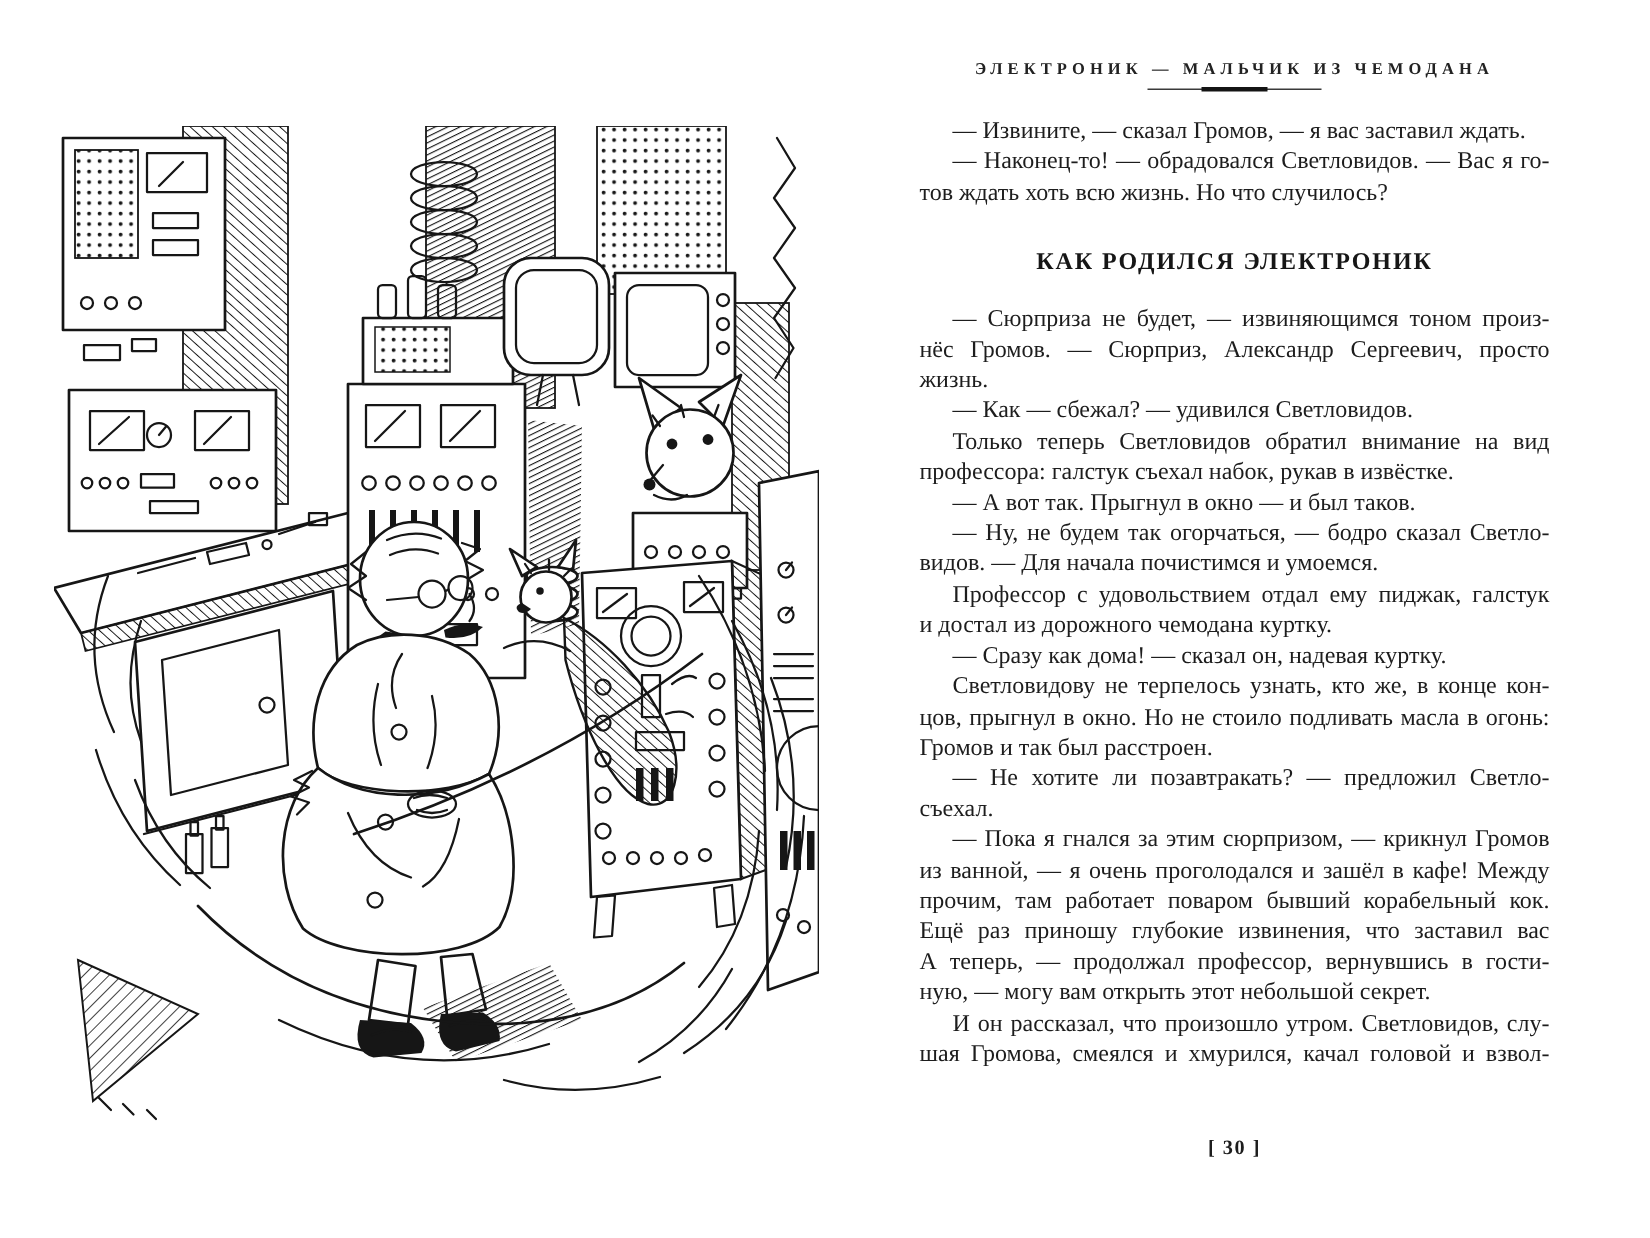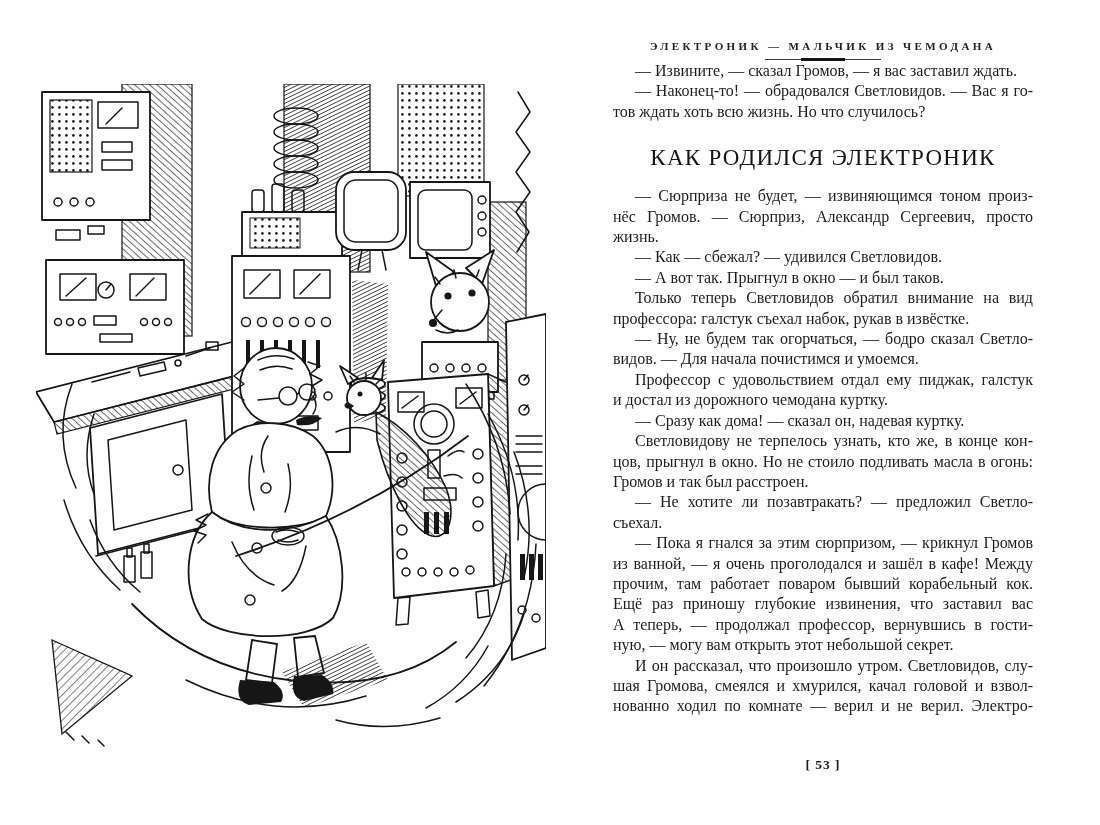--- a/index.html
+++ b/index.html
@@ -20,27 +20,27 @@
   
   .right-page{position:absolute;left:613px;top:40px;width:420px;}
   .running-head{
     text-align:center;font-weight:bold;font-size:11px;line-height:12px;
     letter-spacing:3.4px;color:#222;white-space:nowrap;
   }
   .head-rule{position:relative;width:116px;height:3px;margin:6px auto 0 auto;}
   .head-rule::before{content:"";position:absolute;left:0;right:0;top:1px;height:1px;background:#3a3a3a;}
   .head-rule::after{content:"";position:absolute;left:50%;top:0;width:44px;height:3px;background:#141414;transform:translateX(-50%);}
 
-  .text-column{font-size:16px;line-height:20.4px;color:#1d1d1d;}
+  .text-column{margin-top:17px;font-size:16px;line-height:20.4px;color:#1d1d1d;}
   .para{margin:0;}
   .line{hyphens:none;}
   .line.just{text-align:justify;text-align-last:justify;}
   .line.indent{padding-left:22px;}
   .chapter-heading{
-    text-align:center;font-weight:normal;font-size:23px;line-height:22px;
+    text-align:center;font-weight:bold;font-size:16px;line-height:22px;
     letter-spacing:1.3px;margin:25px 0 17px 0;color:#161616;white-space:nowrap;
   }
   .folio{
     position:absolute;left:613px;top:757px;width:420px;text-align:center;
     font-weight:bold;font-size:13.5px;color:#1d1d1d;letter-spacing:1px;
   }
 </style>
 </head>
 <body>
 
@@ -329,25 +329,25 @@
         <div class="chapter-heading">КАК РОДИЛСЯ ЭЛЕКТРОНИК</div>
         <div class="para">
           <div class="line just indent">— Сюрприза не будет, — извиняющимся тоном произ-</div>
           <div class="line just">нёс Громов. — Сюрприз, Александр Сергеевич, просто</div>
           <div class="line">жизнь.</div>
         </div>
         <div class="para">
           <div class="line indent">— Как — сбежал? — удивился Светловидов.</div>
         </div>
         <div class="para">
-          <div class="line indent">— А вот так. Прыгнул в окно — и был таков.</div>
-        </div>
-        <div class="para">
           <div class="line just indent">Только теперь Светловидов обратил внимание на вид</div>
           <div class="line">профессора: галстук съехал набок, рукав в извёстке.</div>
+        </div>
+        <div class="para">
+          <div class="line indent">— А вот так. Прыгнул в окно — и был таков.</div>
         </div>
         <div class="para">
           <div class="line just indent">— Ну, не будем так огорчаться, — бодро сказал Светло-</div>
           <div class="line">видов. — Для начала почистимся и умоемся.</div>
         </div>
         <div class="para">
           <div class="line just indent">Профессор с удовольствием отдал ему пиджак, галстук</div>
           <div class="line">и достал из дорожного чемодана куртку.</div>
         </div>
         <div class="para">
@@ -366,20 +366,19 @@
           <div class="line just indent">— Пока я гнался за этим сюрпризом, — крикнул Громов</div>
           <div class="line just">из ванной, — я очень проголодался и зашёл в кафе! Между</div>
           <div class="line just">прочим, там работает поваром бывший корабельный кок.</div>
           <div class="line just">Ещё раз приношу глубокие извинения, что заставил вас</div>
           <div class="line just">А теперь, — продолжал профессор, вернувшись в гости-</div>
           <div class="line">ную, — могу вам открыть этот небольшой секрет.</div>
         </div>
         <div class="para">
           <div class="line just indent">И он рассказал, что произошло утром. Светловидов, слу-</div>
           <div class="line just">шая Громова, смеялся и хмурился, качал головой и взвол-</div>
-          <div class="line just">нованно ходил по комнате — верил и не верил. Электро-</div>
         </div>
       </div>
   </div>
 
-  <div class="folio">[ 53 ]</div>
+  <div class="folio">[ 30 ]</div>
 
 </div>
 
 </body></html>

